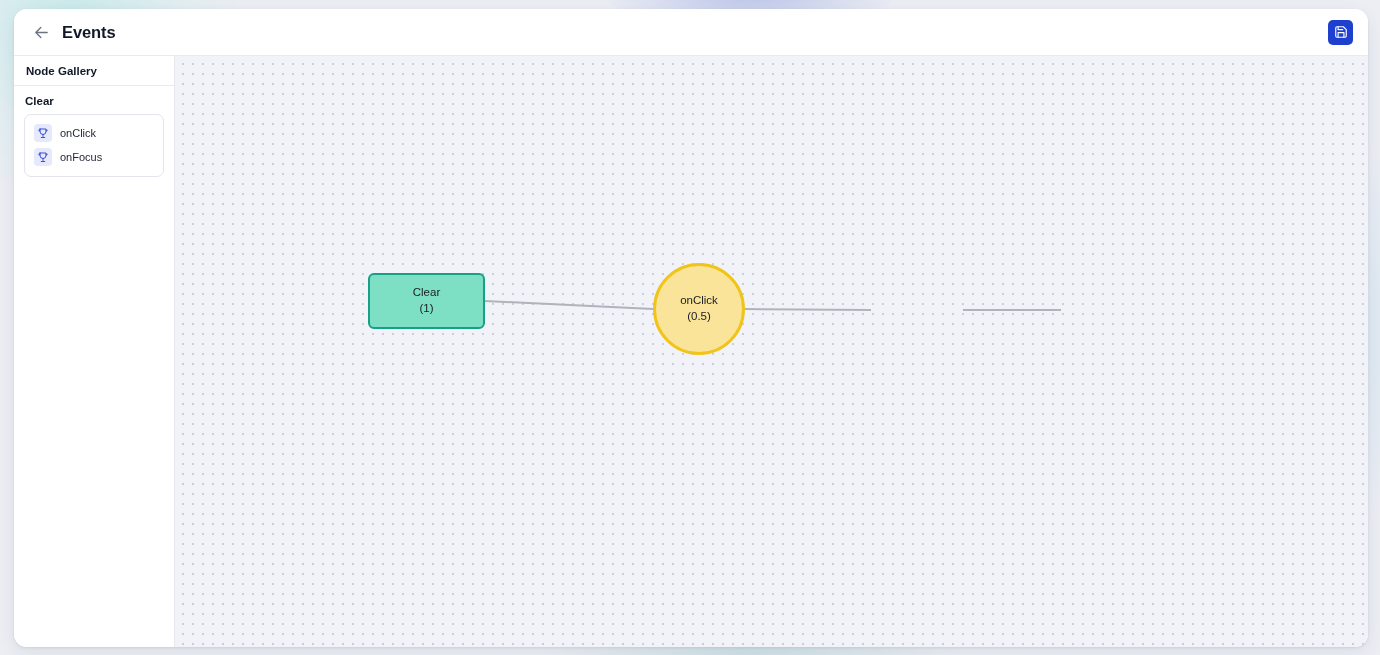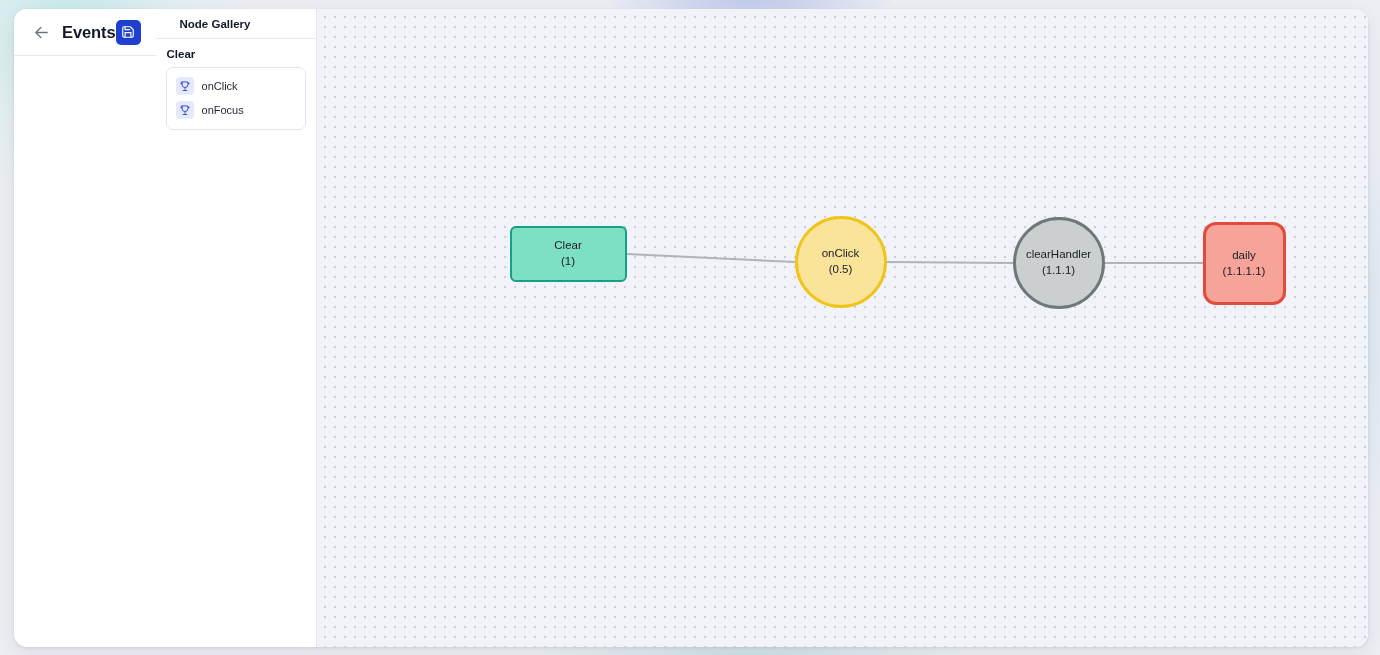--- a/index.html
+++ b/index.html
@@ -56,21 +56,21 @@
     position: absolute;
     left: 14px;
     top: 9px;
     width: 1354px;
     height: 638px;
     background: #ffffff;
     border-radius: 13px;
     box-shadow: 0 1px 3px rgba(30,35,60,0.10), 0 6px 20px rgba(30,35,60,0.07);
     overflow: hidden;
     display: flex;
-    flex-direction: row;
+    flex-direction: column;
   }
 
   
   .header {
     height: 47px;
     flex: 0 0 47px;
     background: #ffffff;
     border-bottom: 1px solid #e8eaef;
     display: flex;
     align-items: center;
@@ -119,21 +119,21 @@
     border-right: 1px solid #e6e8ee;
     display: flex;
     flex-direction: column;
     min-height: 0;
   }
   .gallery-header {
     height: 30px;
     flex: 0 0 30px;
     display: flex;
     align-items: center;
-    padding: 0 24px;
+    padding: 0 12px;
     font-size: 11.5px;
     font-weight: bold;
     color: #111827;
     border-bottom: 1px solid #e9ebf0;
   }
   .gallery-body {
     padding: 9px 10px 10px 10px;
     overflow-y: auto;
   }
   .group-label {
@@ -287,25 +287,17 @@
         </svg>
       <div class="graph-nodes" id="graph-nodes">
           <div class="gnode rect" style="left: 193px; top: 217px; width: 117px; height: 56px; background: rgb(125, 223, 195); border-color: rgb(22, 160, 133);">
             <div class="n-title">Clear</div>
             <div class="n-id">(1)</div>
           </div>
           <div class="gnode circle" style="left: 478px; top: 207px; width: 92px; height: 92px; background: rgb(250, 228, 154); border-color: rgb(240, 196, 25);">
             <div class="n-title">onClick</div>
             <div class="n-id">(0.5)</div>
           </div>
-          <div class="gnode circle" style="left: 696px; top: 208px; width: 92px; height: 92px; background: rgb(203, 207, 207); border-color: rgb(111, 120, 120);">
-            <div class="n-title">clearHandler</div>
-            <div class="n-id">(1.1.1)</div>
-          </div>
-          <div class="gnode rounded" style="left: 886px; top: 213px; width: 83px; height: 83px; background: rgb(246, 163, 153); border-color: rgb(224, 75, 59);">
-            <div class="n-title">daily</div>
-            <div class="n-id">(1.1.1.1)</div>
-          </div>
         </div>
     </div>
 
   </div>
 </div>
 
 </body></html>

